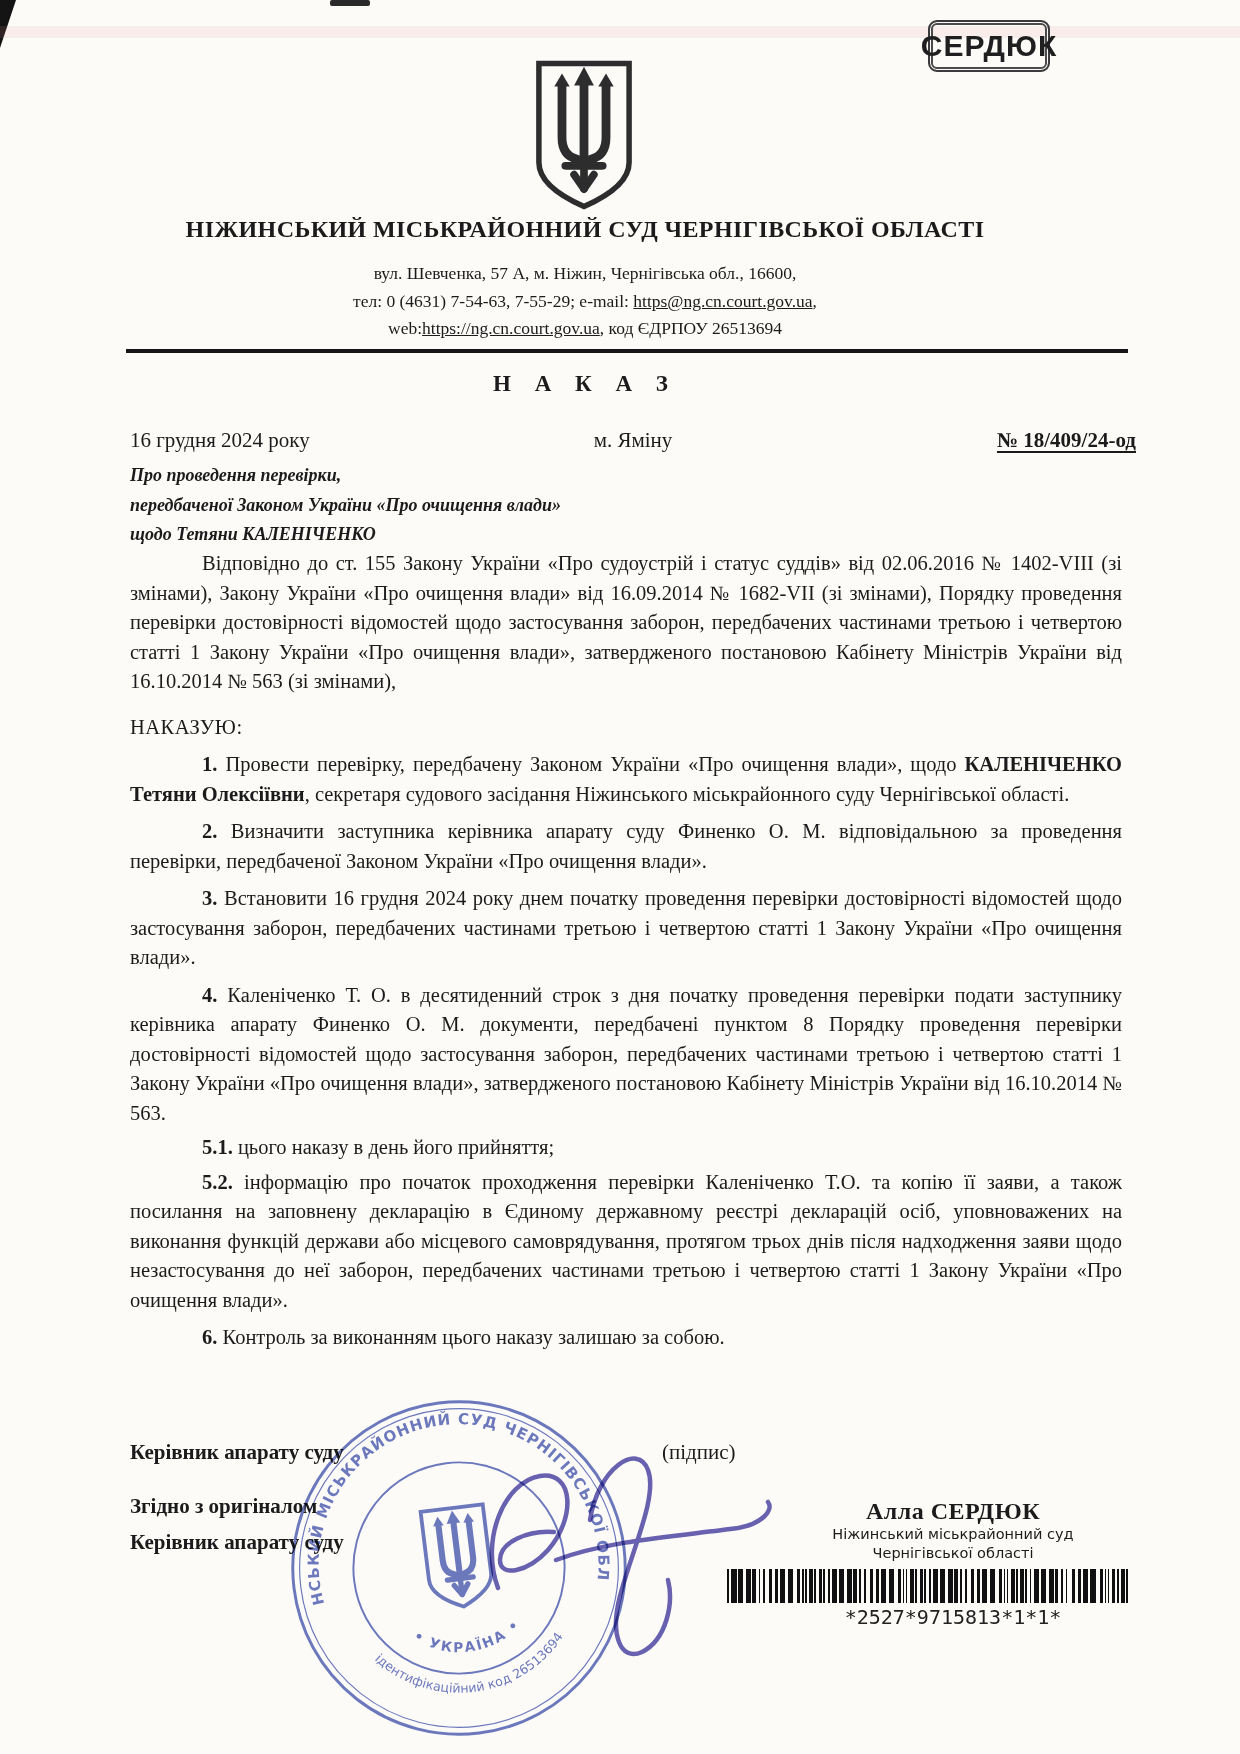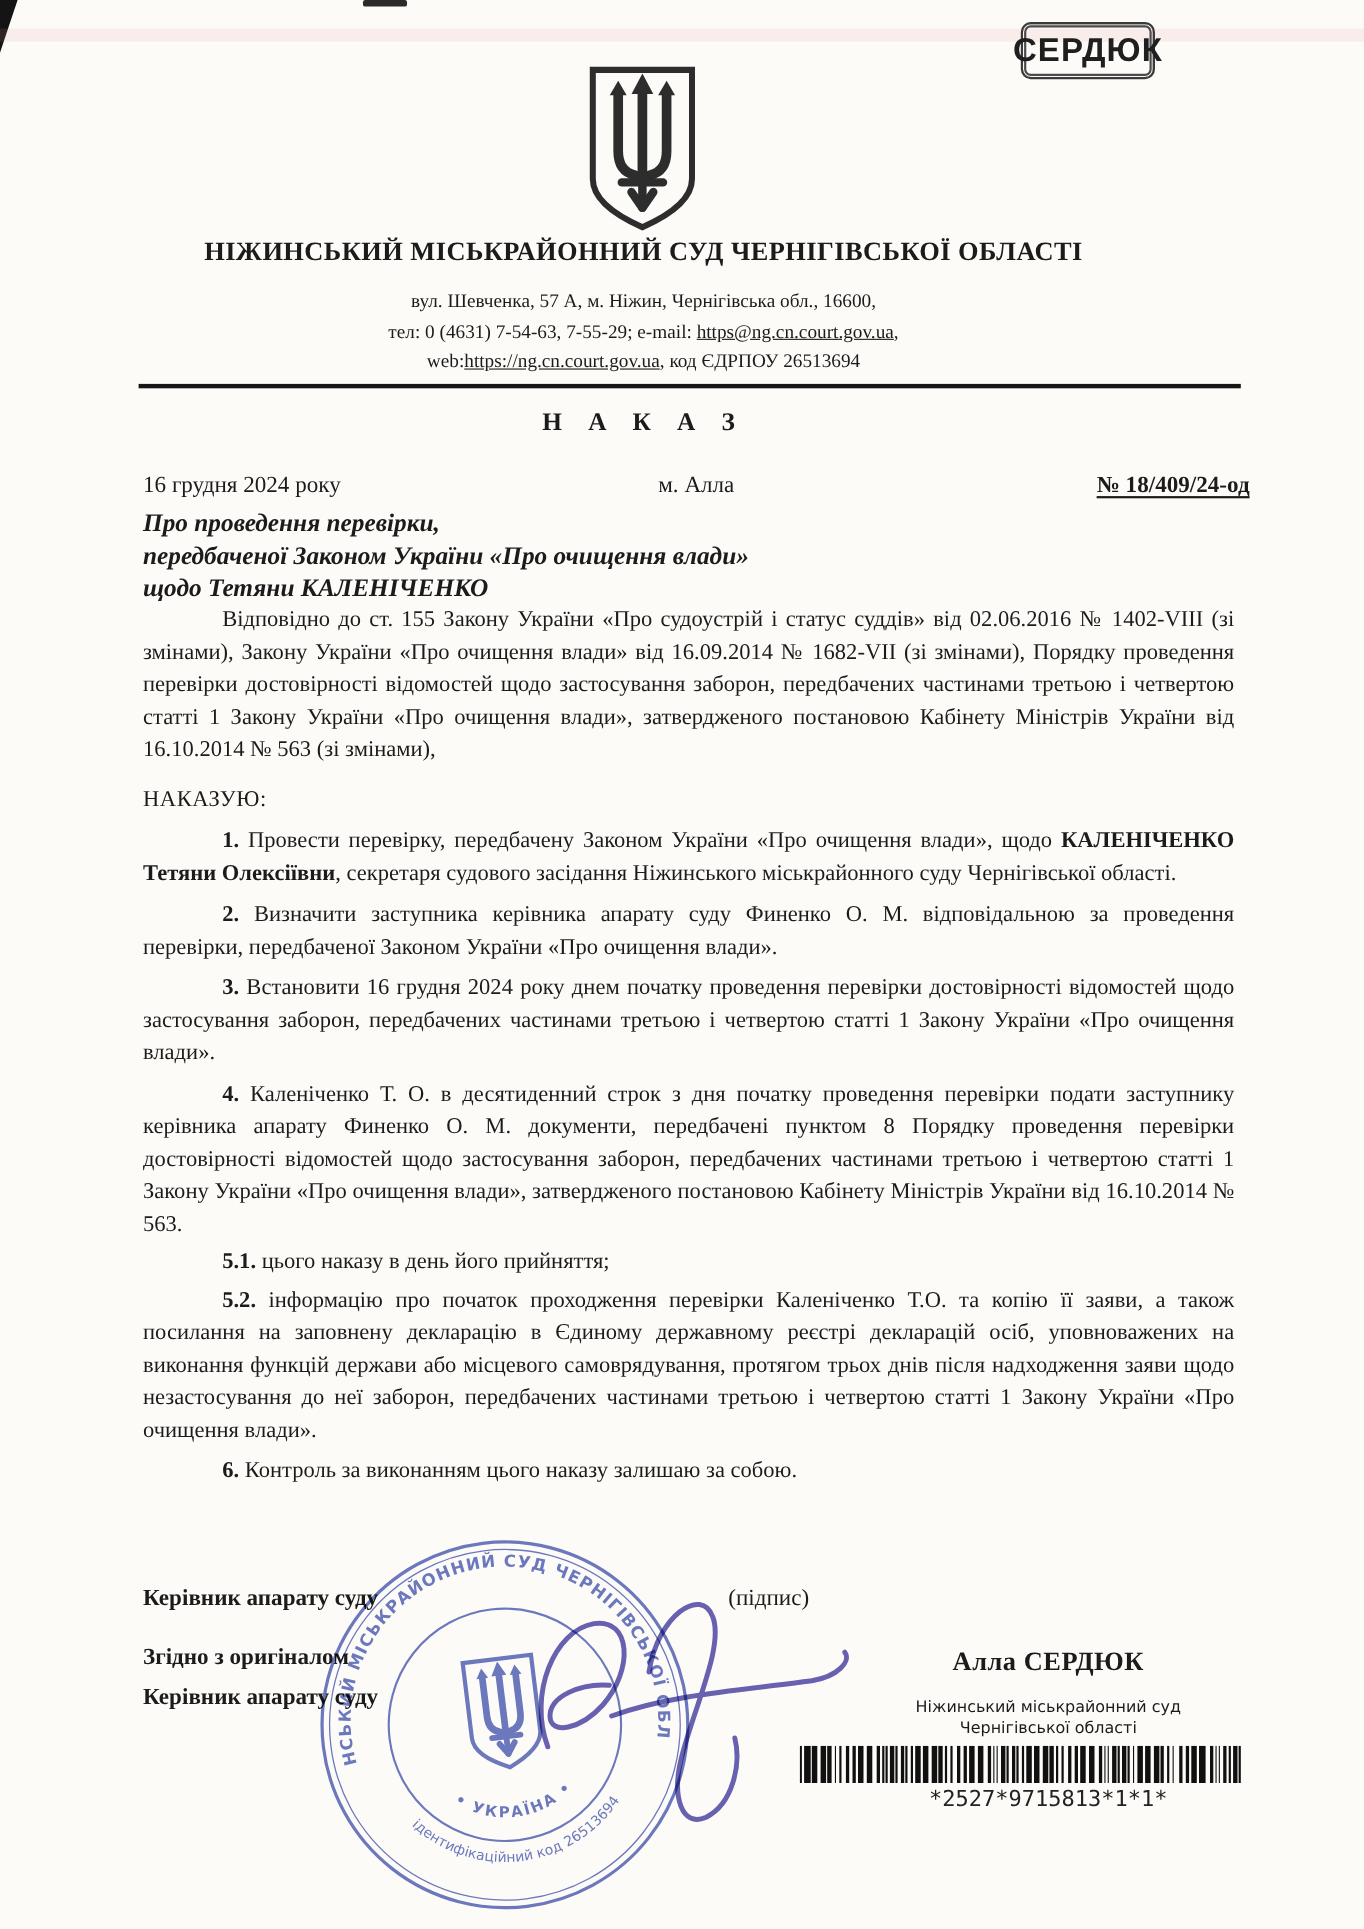--- a/index.html
+++ b/index.html
@@ -40,39 +40,39 @@
   .doc-title{position:absolute;left:60px;right:130px;top:371px;text-align:center;
     font-weight:bold;font-size:23px;letter-spacing:9px;}
 
   .meta-row{position:absolute;left:130px;right:104px;top:428px;display:flex;align-items:baseline;font-size:21px;}
   .meta-row .date{flex:1;text-align:left;}
   .meta-row .city{flex:1;text-align:center;}
   .meta-row .number{flex:1;text-align:right;font-weight:bold;
     text-decoration:underline;text-decoration-thickness:2px;text-underline-offset:4px;}
 
   .subject{position:absolute;left:130px;top:461px;width:660px;
-    font-weight:bold;font-style:italic;font-size:23px;line-height:29.5px;}
+    font-weight:bold;font-style:italic;font-size:18px;line-height:29.5px;}
 
   .body{position:absolute;left:130px;top:549px;width:992px;
     font-size:20.5px;line-height:29.5px;text-align:justify;}
   .body p{margin:0 0 0 0;text-indent:72px;}
   .body p + p{margin-top:8px;}
   .body .order-word{font-weight:normal;text-indent:0;margin-top:16px;letter-spacing:.5px;}
   .body .sub{margin-top:5px;}
   .body b{font-weight:bold;}
 
   
   .sig-role-1{position:absolute;left:130px;top:1440px;font-size:21px;font-weight:bold;}
   .sig-placeholder{position:absolute;left:662px;top:1440px;font-size:21px;}
   .certify{position:absolute;left:130px;top:1494px;font-size:21px;font-weight:bold;}
   .sig-role-2{position:absolute;left:130px;top:1530px;font-size:21px;font-weight:bold;}
 
   .signer-block{position:absolute;left:722px;top:1498px;width:462px;text-align:center;}
   .signer-name{font-size:24px;font-weight:bold;letter-spacing:.5px;}
-  .signer-org{font-family:"DejaVu Sans","Liberation Sans",sans-serif;font-size:14.5px;line-height:19px;margin-top:18px;}
+  .signer-org{font-family:"DejaVu Sans","Liberation Sans",sans-serif;font-size:14.5px;line-height:19px;margin-top:0;}
   .barcode{margin:6px auto 0;width:452px;height:34px;display:flex;align-items:stretch;overflow:hidden;}
   .barcode i{display:block;background:#101010;height:100%;flex:none;}
   .barcode-text{font-family:"DejaVu Sans Mono","Liberation Mono",monospace;font-size:20px;margin-top:2px;color:#222;}
 
   
   .seal{position:absolute;left:283px;top:1392px;width:352px;height:352px;
     color:#4d5cb5;opacity:.82;mix-blend-mode:multiply;transform:rotate(-7deg);}
   .seal svg{width:100%;height:100%;}
   .handsig{position:absolute;left:468px;top:1398px;width:330px;height:310px;
     mix-blend-mode:multiply;opacity:.92;}
@@ -125,21 +125,21 @@
     <div><span>тел: 0 (4631) 7-54-63, 7-55-29; e-mail: </span><a href="#">https@ng.cn.court.gov.ua</a><span>,</span></div>
     <div><span>web:</span><a href="#">https://ng.cn.court.gov.ua</a><span>, код ЄДРПОУ 26513694</span></div>
   </div>
 
   <div class="rule"></div>
 
   <div class="doc-title">Н А К А З</div>
 
   <div class="meta-row">
     <span class="date">16 грудня 2024 року</span>
-    <span class="city">м. Алла</span>
+    <span class="city">м. Яміну</span>
     <span class="number">№ 18/409/24-од</span>
   </div>
 
   <div class="subject">
     <div>Про проведення перевірки,</div>
     <div>передбаченої  Законом України «Про очищення влади»</div>
     <div>щодо Тетяни КАЛЕНІЧЕНКО</div>
   </div>
 
   <div class="body">

